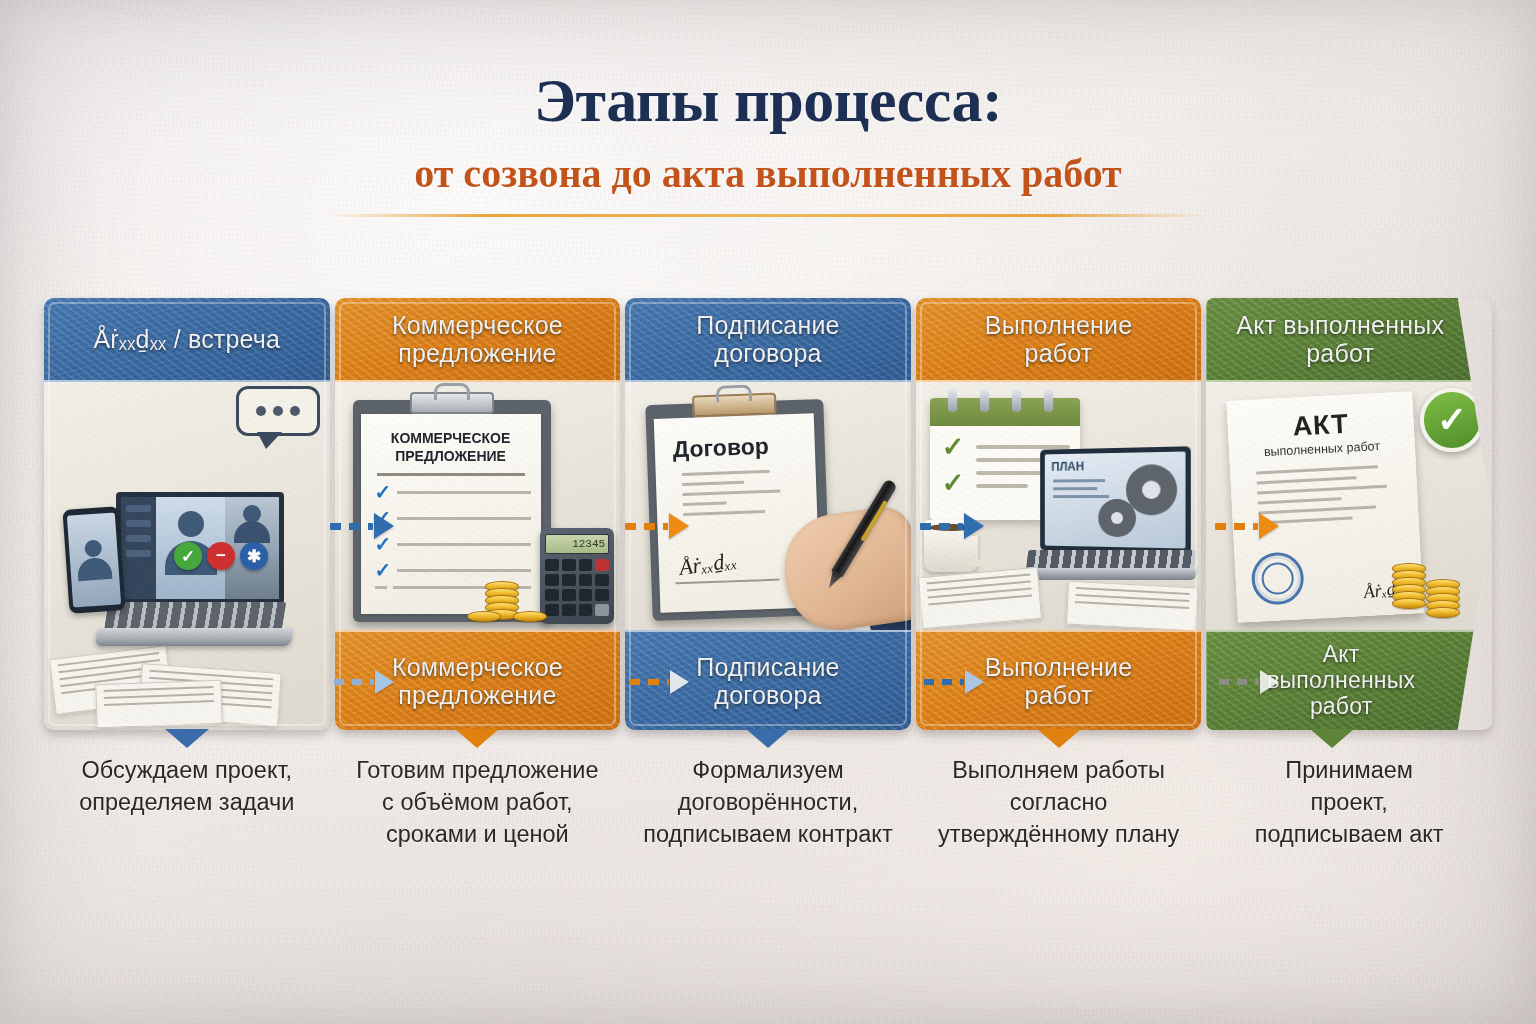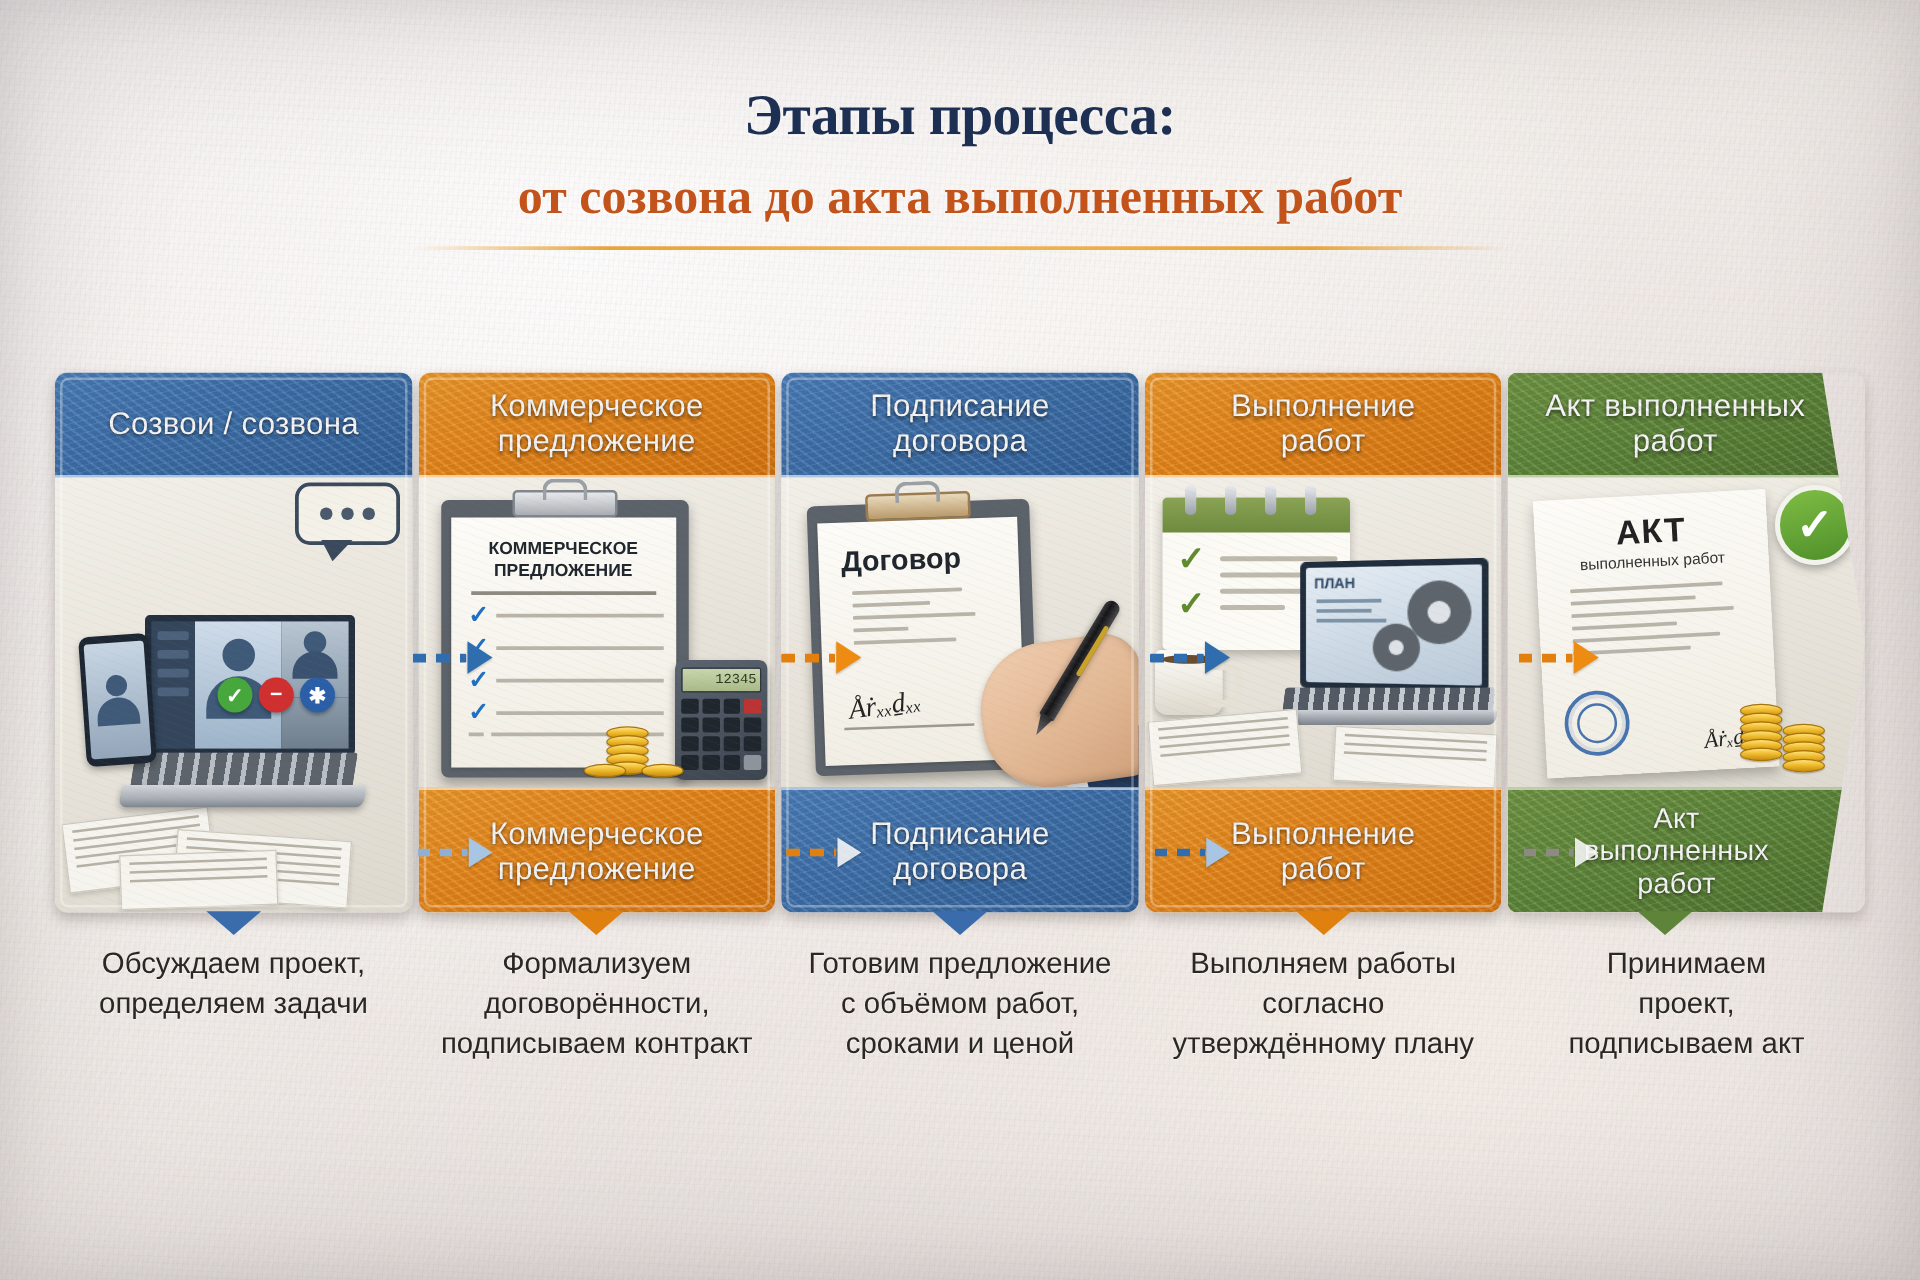--- a/index.html
+++ b/index.html
@@ -39,21 +39,21 @@
   }
 
   #root { position: relative; z-index: 2; width: 1536px; height: 1024px; }
 
   
   .header { text-align: center; padding-top: 68px; }
 
   .title {
     font-family: "Liberation Serif", serif;
     font-weight: bold;
-    font-size: 46px;
+    font-size: 62px;
     line-height: 1.05;
     letter-spacing: -0.5px;
     color: #1d2f52;
     text-shadow: 0 2px 2px rgba(255,255,255,0.75), 0 1px 0 rgba(0,0,0,0.12);
   }
 
   .subtitle {
     margin-top: 17px;
     font-family: "Liberation Serif", serif;
     font-weight: bold;
@@ -445,21 +445,21 @@
   <div class="header">
     <div class="title">Этапы процесса:</div>
     <div class="subtitle">от созвона до акта выполненных работ</div>
     <div class="rule"></div>
   </div>
 
   <div class="flow">
 
     <div class="card">
       <div class="card-inner">
-        <div class="band band-top blue" style="white-space:pre-line">Созвои / созвона</div>
+        <div class="band band-top blue" style="white-space:pre-line">Åṙₓₓḏₓₓ / встреча</div>
         <div class="art">
           <div class="ill">
             <div class="sheet" style="left:8px; bottom:22px; width:118px; height:56px; transform:rotate(-7deg);">
                 <i></i>
                 <i></i>
                 <i></i>
                 <i></i>
                 <i></i>
               </div>
             <div class="sheet" style="left:96px; bottom:8px; width:140px; height:54px; transform:rotate(4deg);">
@@ -768,26 +768,26 @@
     <div class="arrowhead ah-light-blue"></div>
   </div>
   <div class="chev" style="left:1219px;">
     <div class="dash" style="background:repeating-linear-gradient(90deg,#8d8a84 0px,#8d8a84 10px,rgba(0,0,0,0) 10px,rgba(0,0,0,0) 18px)"></div>
     <div class="arrowhead ah-white"></div>
   </div>
 
   <div class="captions">
     <div class="caption" style="white-space:pre-line">Обсуждаем проект,
 определяем задачи</div>
+    <div class="caption" style="white-space:pre-line">Готовим предложение
+с объёмом работ,
+сроками и ценой</div>
     <div class="caption" style="white-space:pre-line">Формализуем
 договорённости,
 подписываем контракт</div>
-    <div class="caption" style="white-space:pre-line">Готовим предложение
-с объёмом работ,
-сроками и ценой</div>
     <div class="caption" style="white-space:pre-line">Выполняем работы
 согласно
 утверждённому плану</div>
     <div class="caption" style="white-space:pre-line">Принимаем
 проект,
 подписываем акт</div>
   </div>
 
 
 </div>

